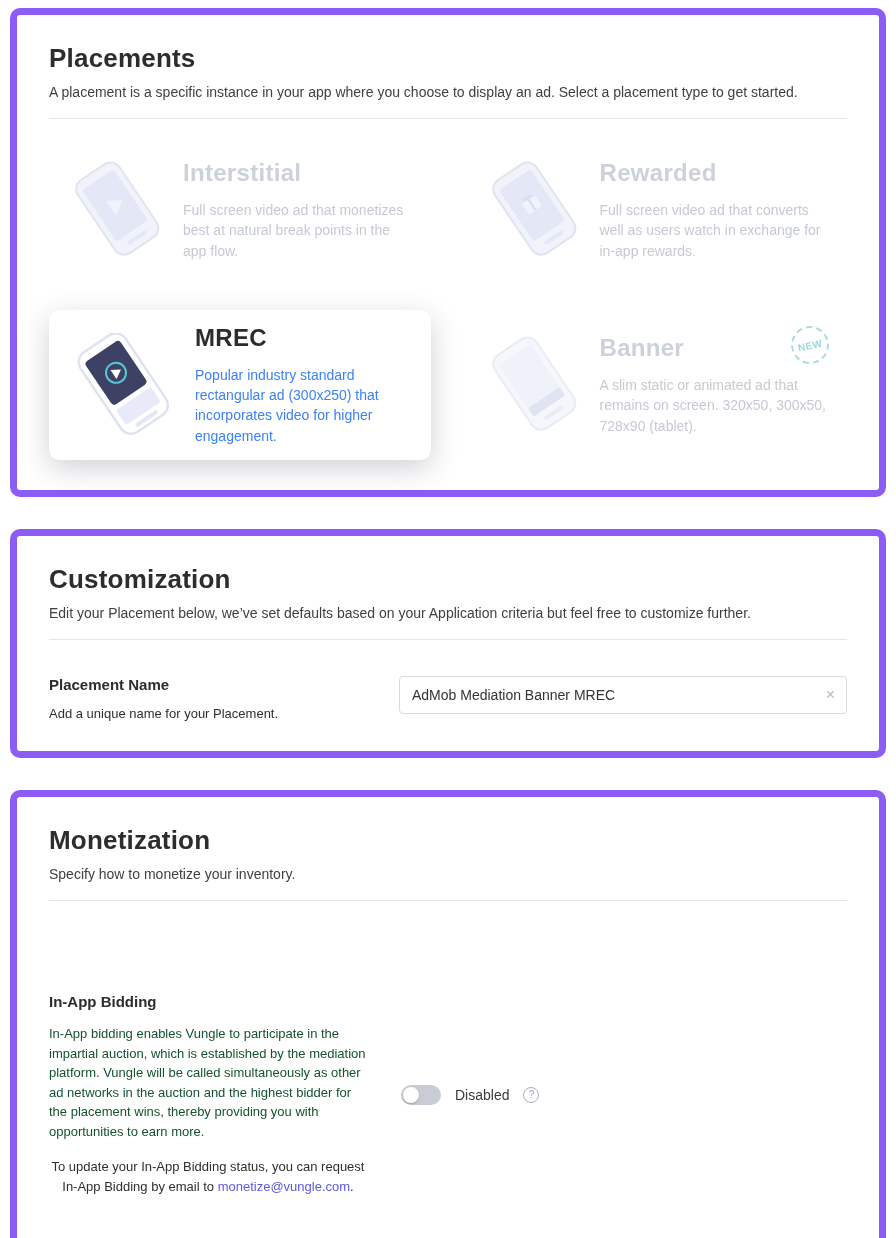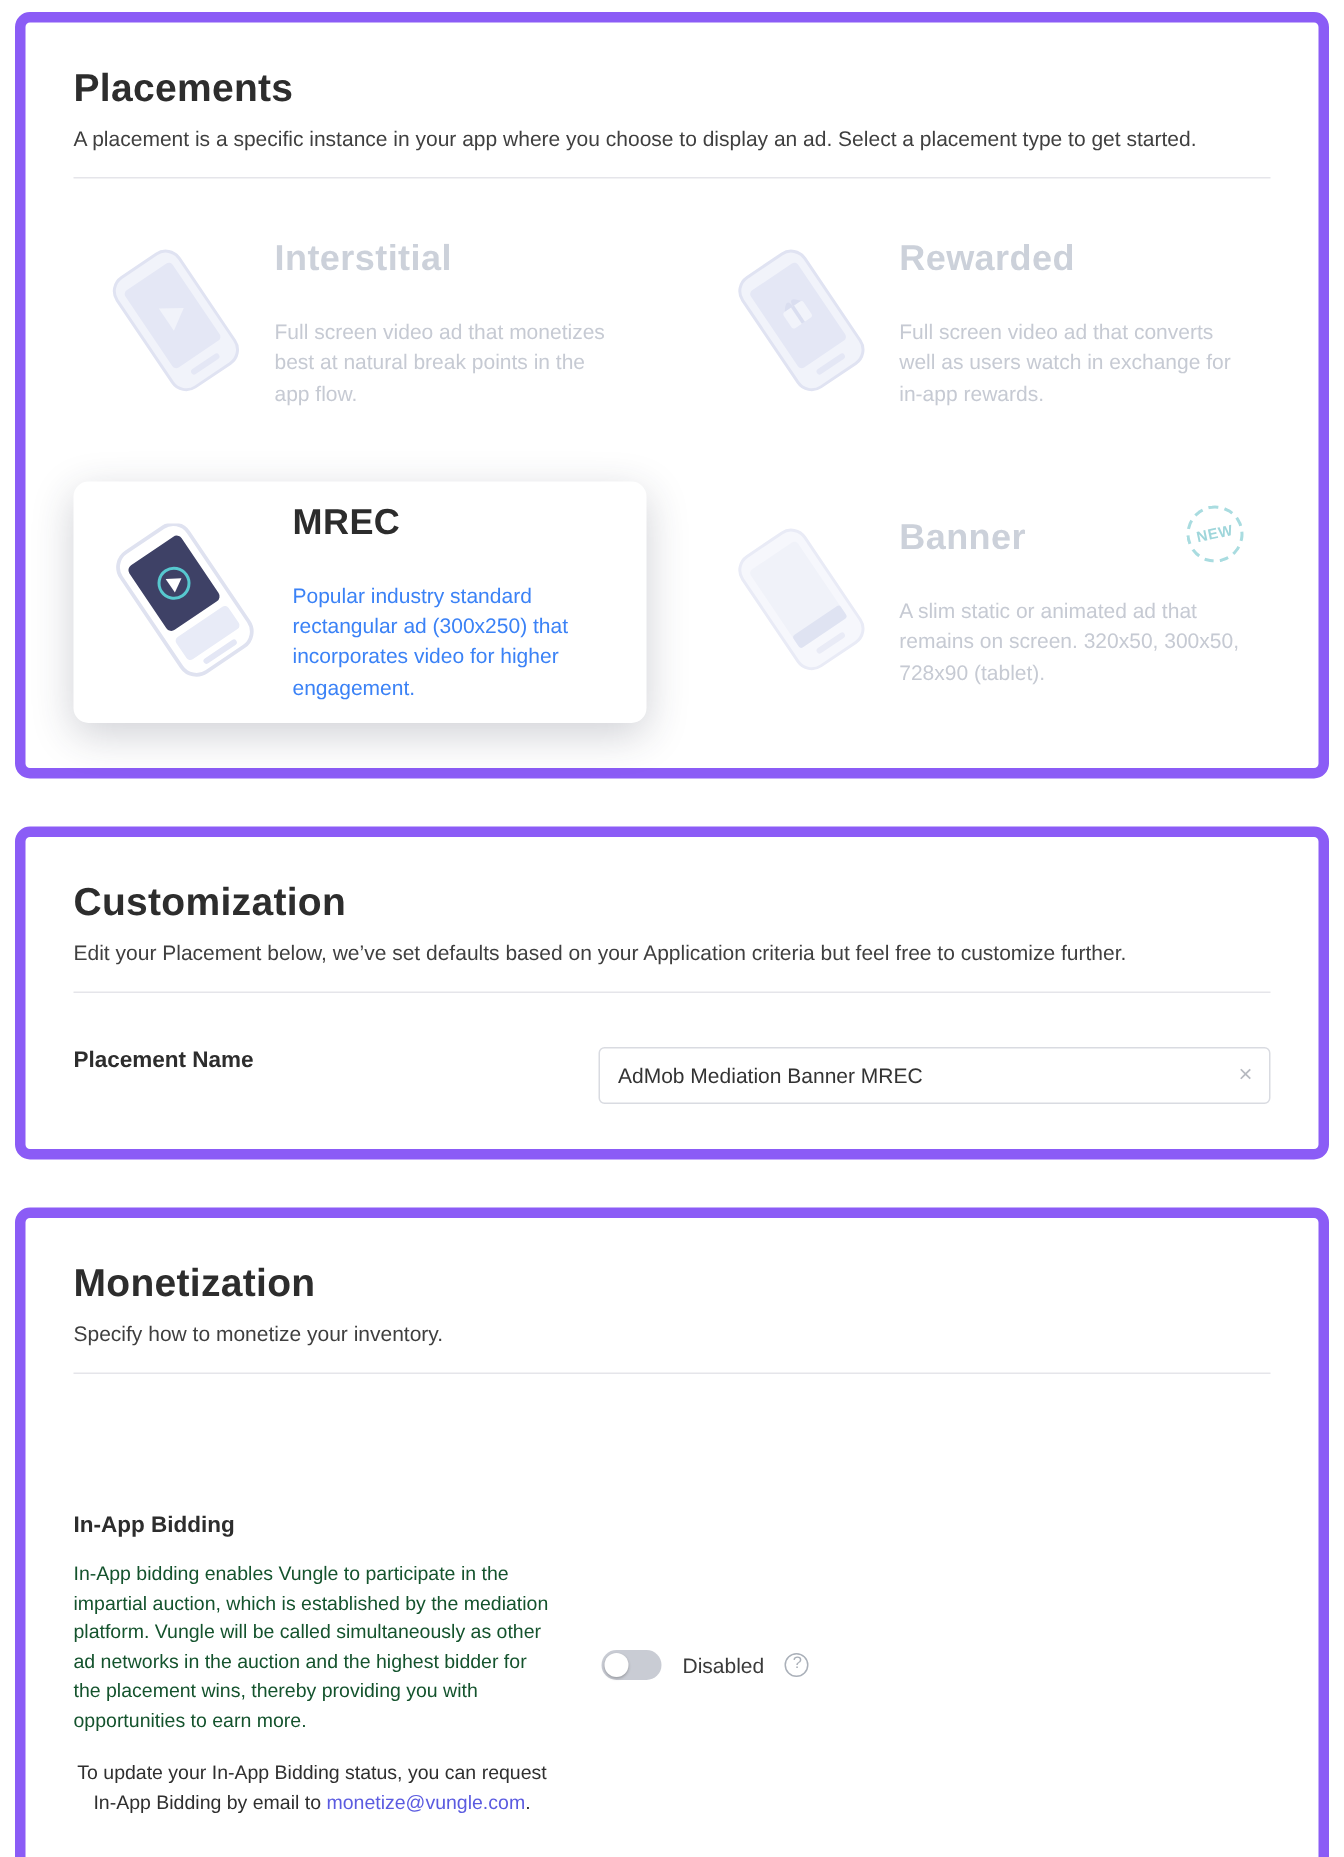--- a/index.html
+++ b/index.html
@@ -35,21 +35,21 @@
   }
   .ptype {
     display:flex; align-items:center; gap:14px;
     padding:14px 16px; border-radius:10px; position:relative; cursor:pointer;
   }
   .ptype .phone { flex:0 0 auto; }
   .ptype-name {
     font-size:24px; font-weight:700; color:#ccd1da; letter-spacing:.3px;
   }
   .ptype-desc {
-    font-size:14px; color:#c6cad3; line-height:1.45; margin-top:24px; max-width:258px;
+    font-size:14px; color:#c6cad3; line-height:1.45; margin-top:13px; max-width:258px;
   }
   .ptype.selected {
     background:#fff;
     box-shadow:0 8px 28px rgba(40,45,70,.22);
   }
   .ptype.selected .ptype-name { color:#2c2c2c; }
   .ptype.selected .ptype-desc { color:#3b82f6; }
 
   .new-badge {
     position:absolute; top:16px; right:18px;
@@ -191,20 +191,21 @@
   </section>
 
   <section class="card">
     <h1 class="card-title">Customization</h1>
     <p class="card-subtitle">Edit your Placement below, we’ve set defaults based on your Application criteria but feel free to customize further.</p>
     <hr class="divider">
 
     <div class="form-row">
       <div>
         <div class="field-label">Placement Name</div>
+        <div class="field-help">Add a unique name for your Placement.</div>
       </div>
       <div class="text-input-wrap">
         <input class="text-input" type="text" value="AdMob Mediation Banner MREC" style="">
         <span class="clear-x">×</span>
       </div>
     </div>
   </section>
 
   <section class="card">
     <h1 class="card-title">Monetization</h1>

